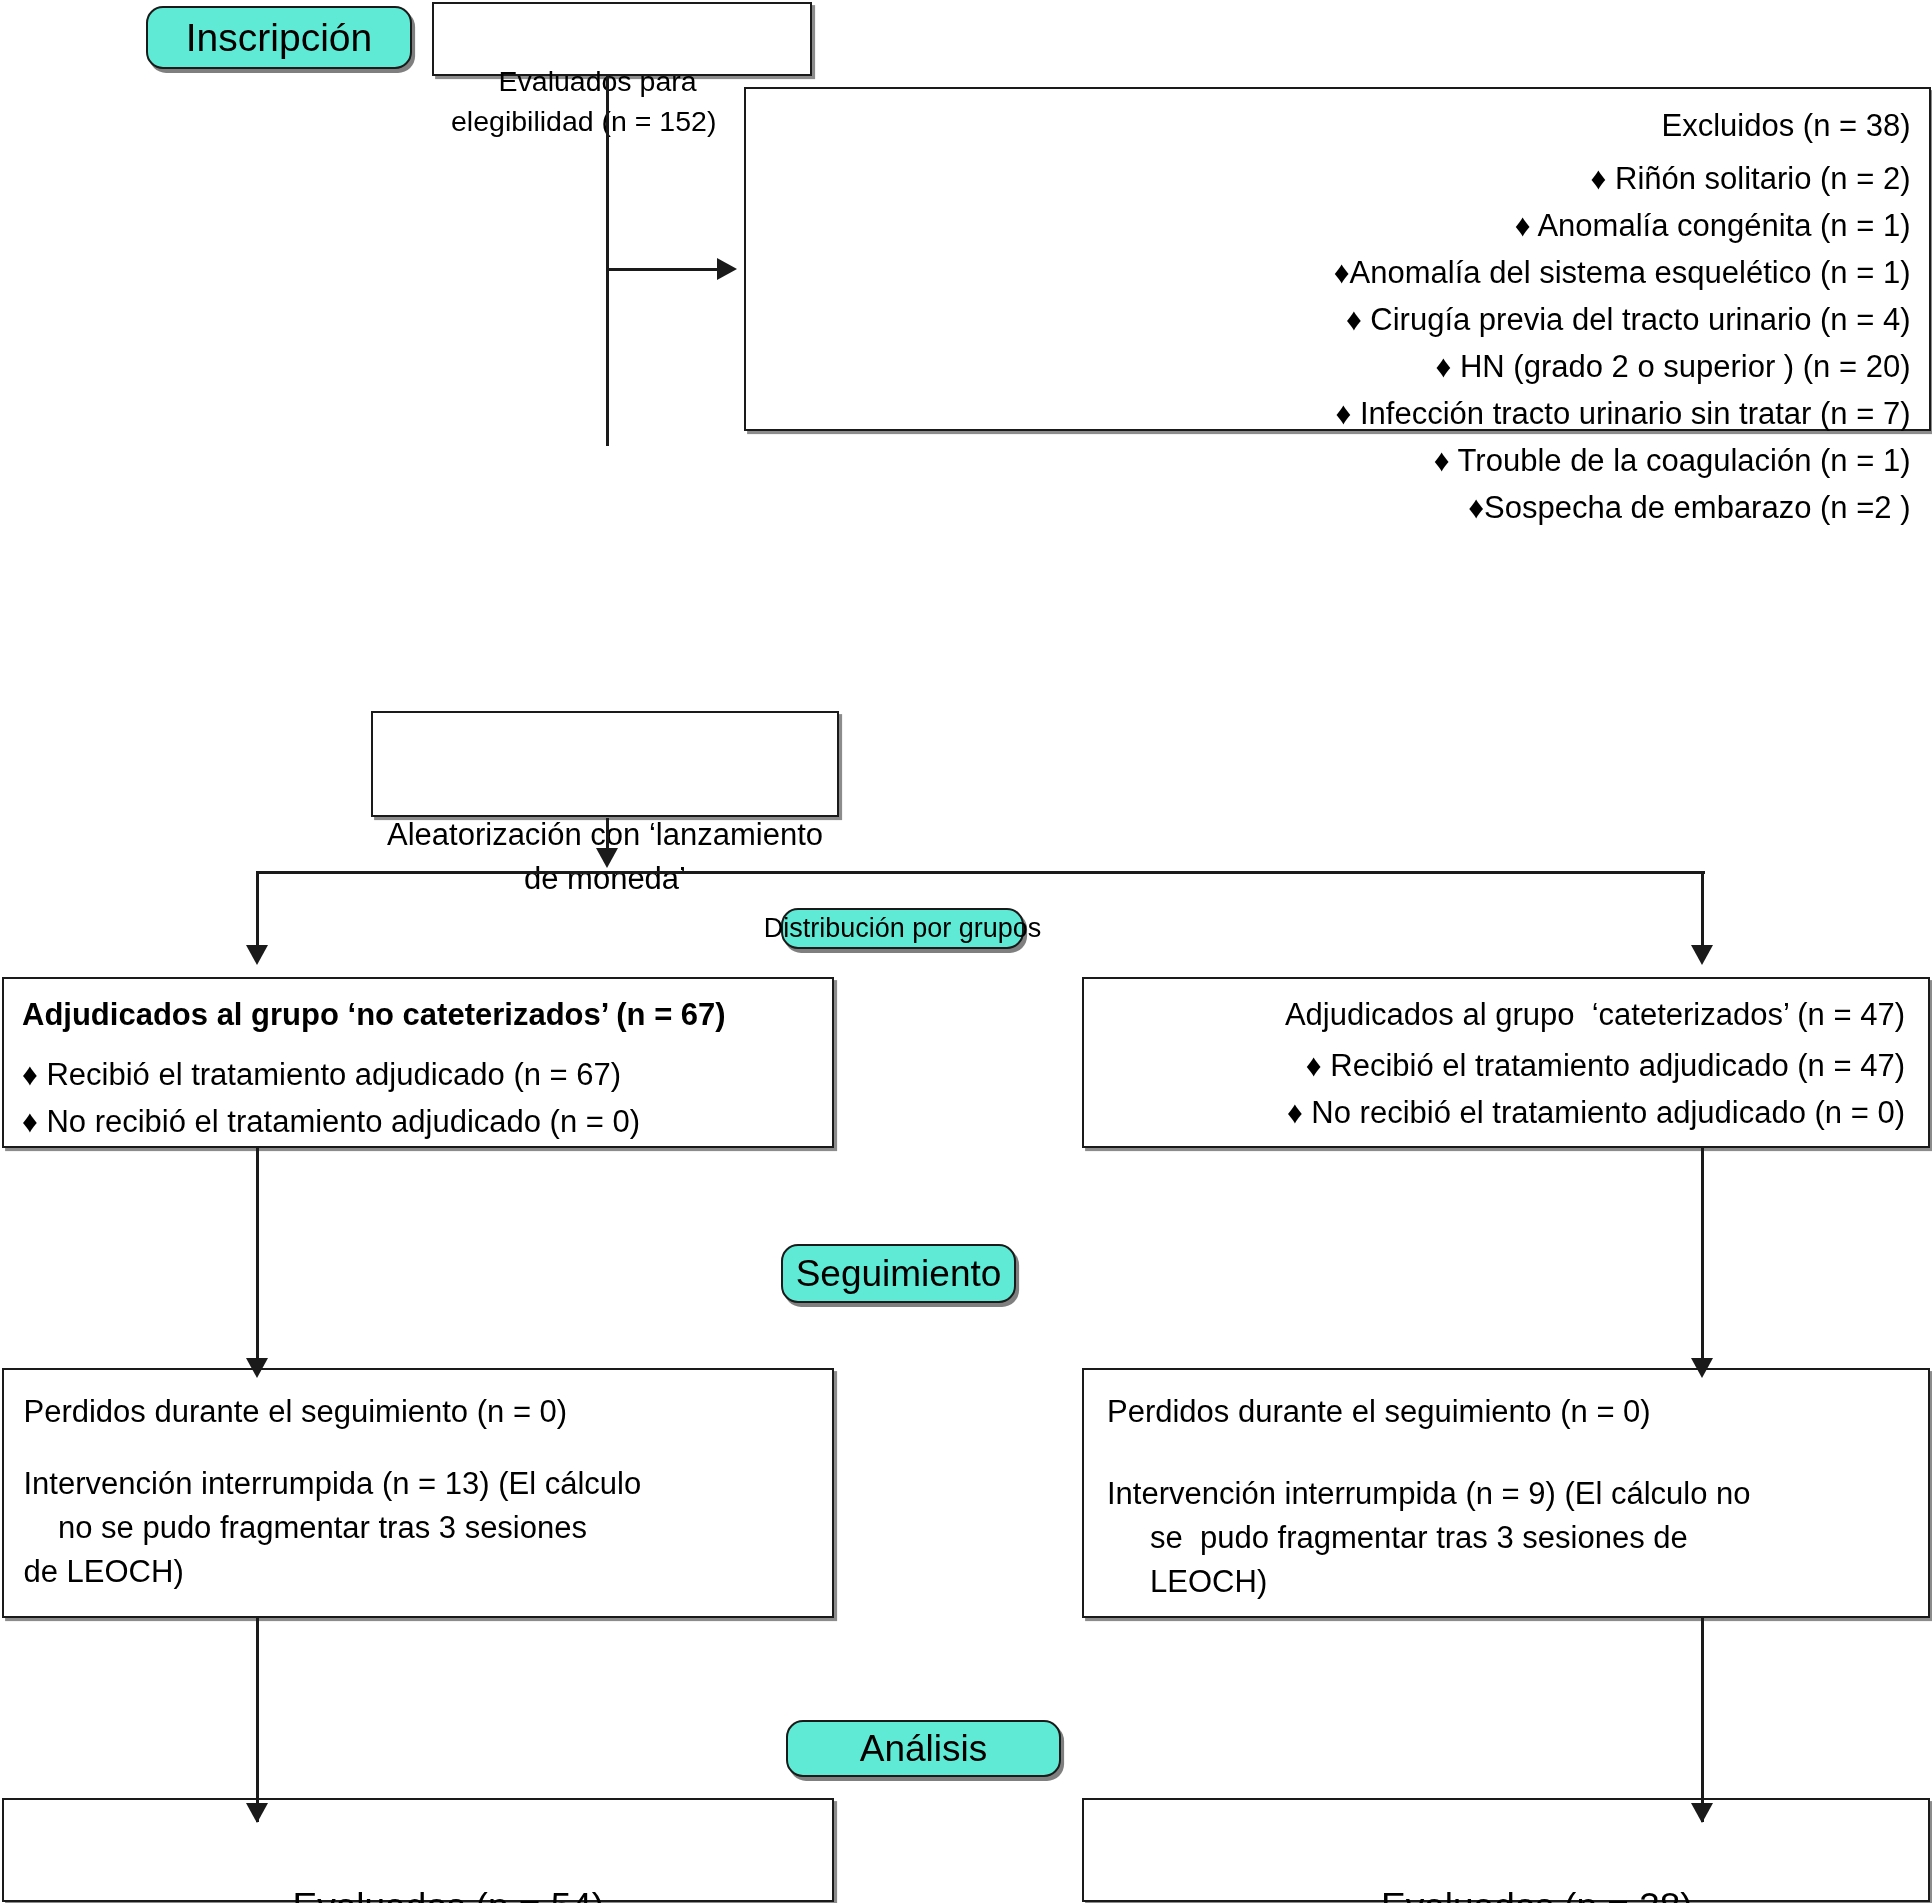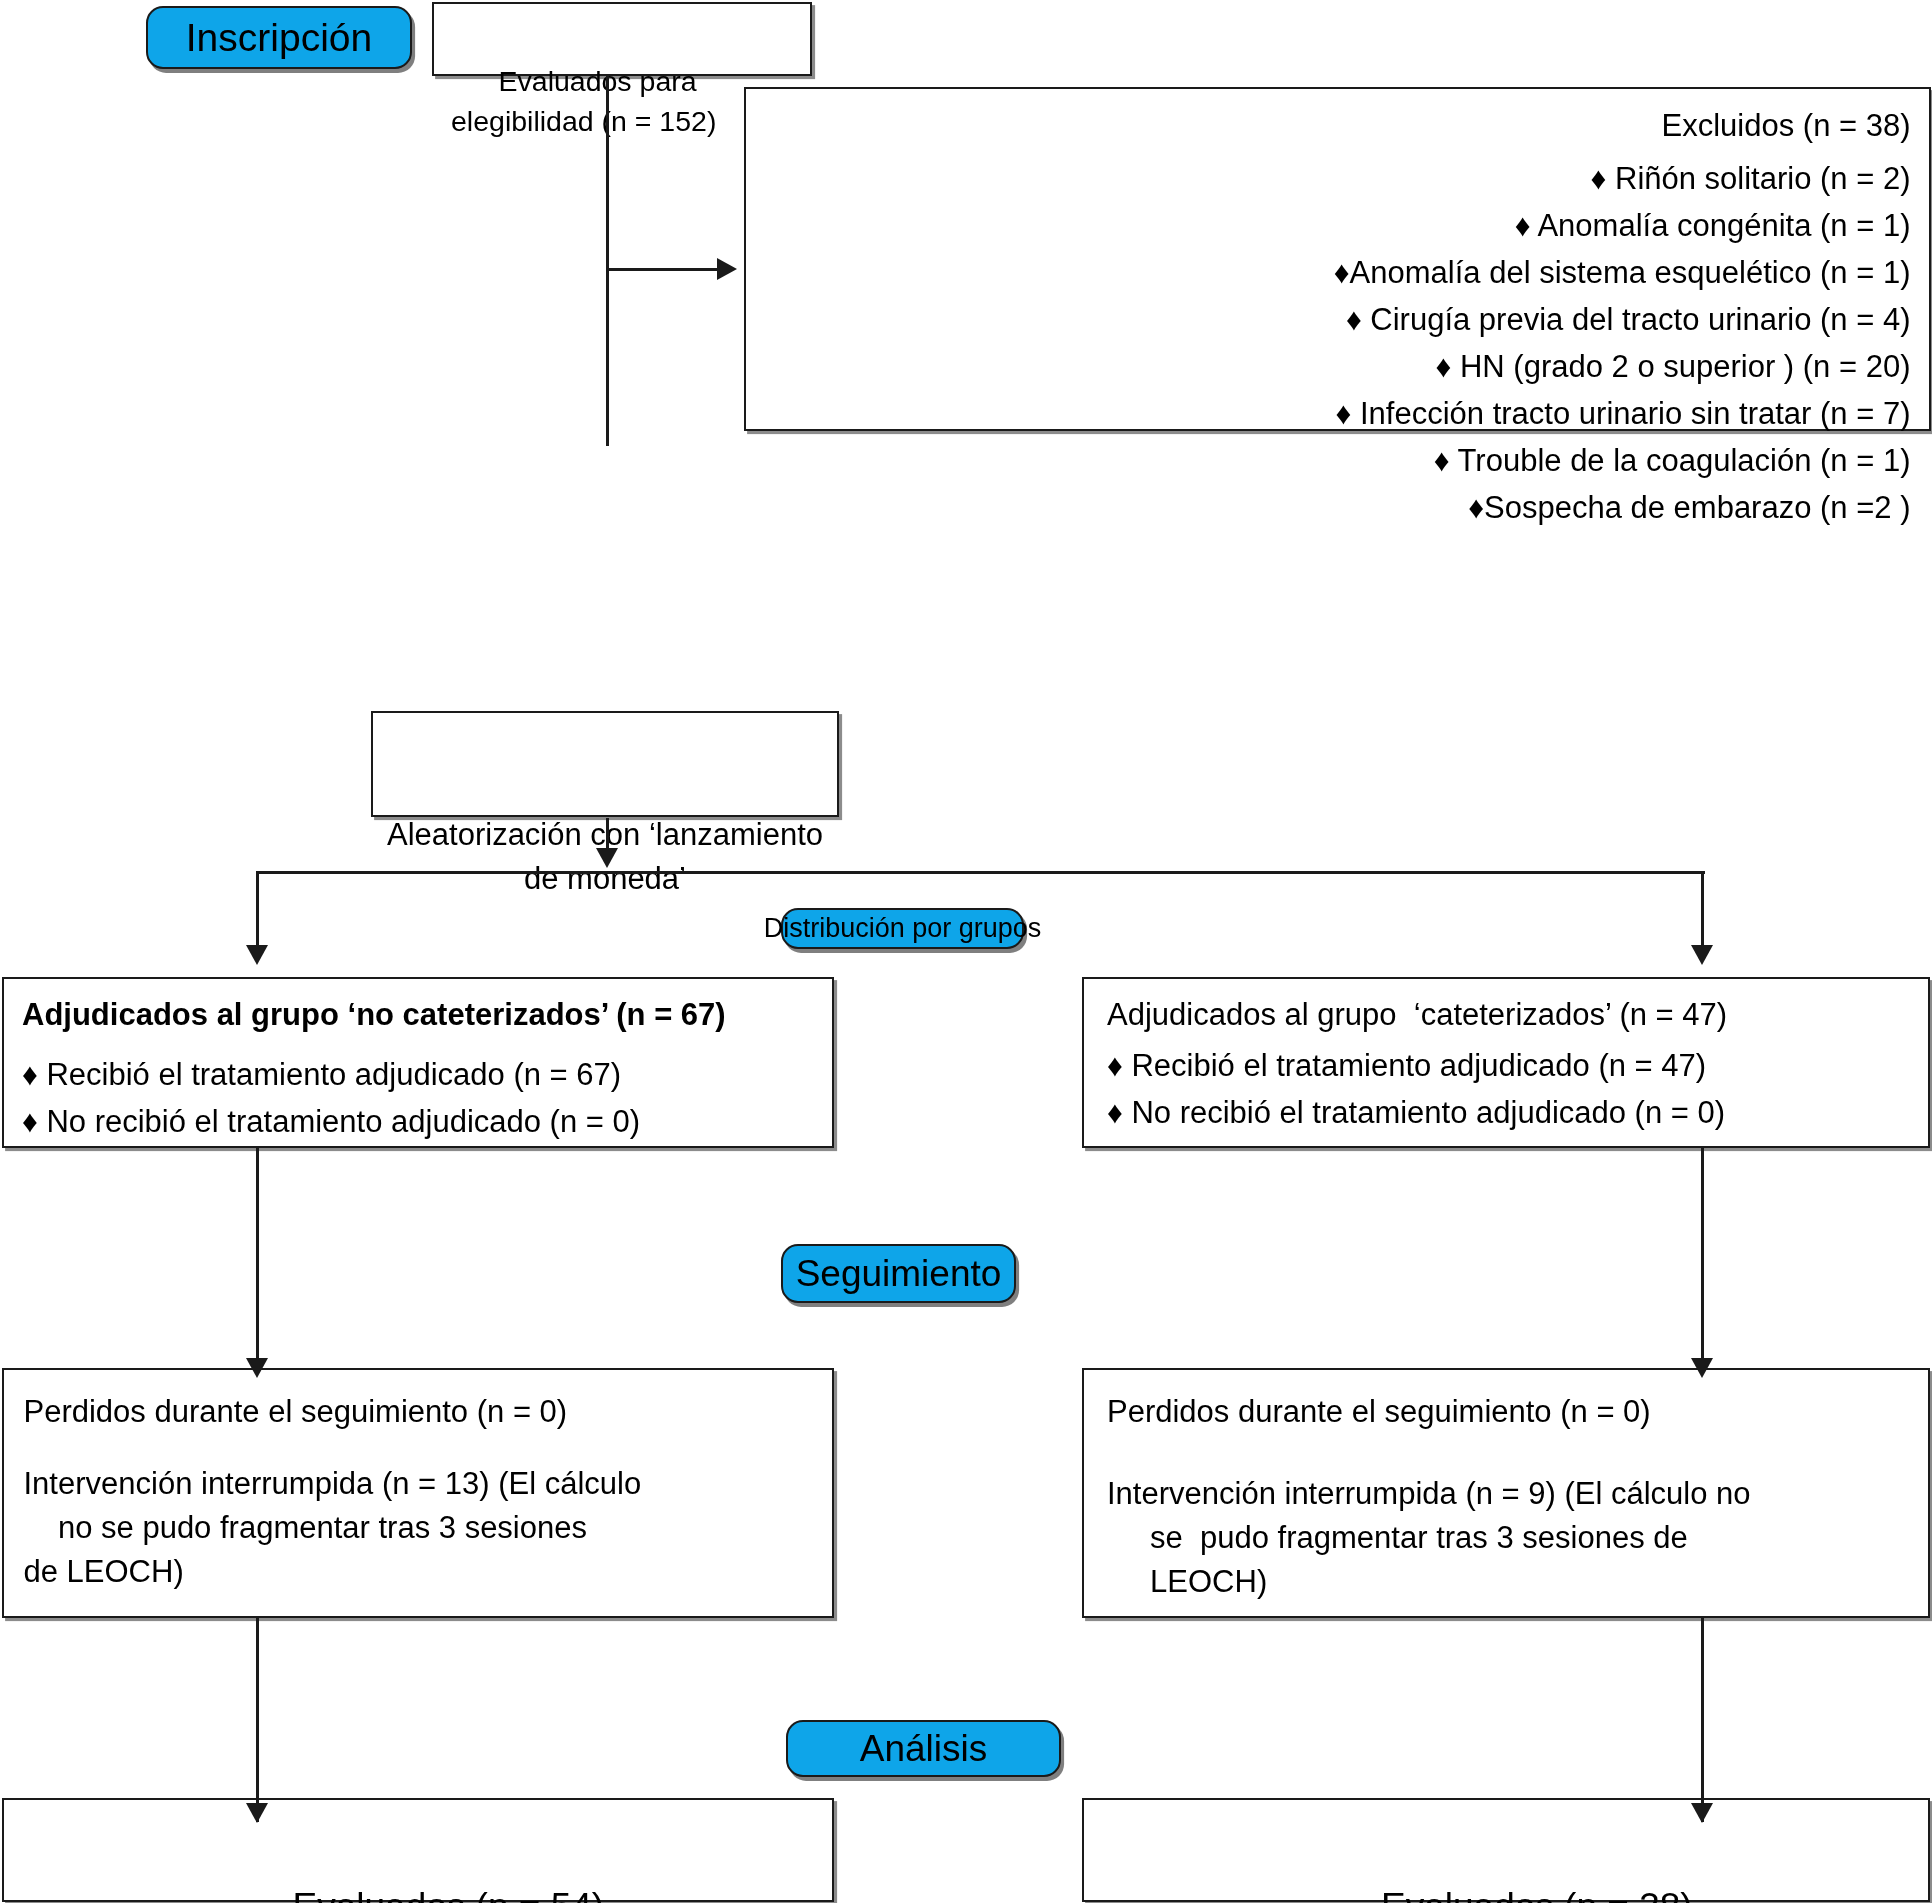--- a/index.html
+++ b/index.html
@@ -26,21 +26,21 @@
     box-shadow: 3.1px 3.1px 0 rgba(0,0,0,0.45);
   }
   .box-inner {
     padding: 10.8px 17px;
   }
 
   
   .stage {
     position: absolute;
     box-sizing: border-box;
-    background: #0ea5e9;
+    background: #5eead4;
     border: 2.3px solid #1a1a1a;
     border-radius: 17px;
     box-shadow: 3.1px 3.9px 0 rgba(0,0,0,0.5);
     display: flex;
     align-items: center;
     justify-content: center;
     z-index: 30;
   }
   .stage span {
     white-space: nowrap;
@@ -147,21 +147,21 @@
   </div>
 
   <div class="box" style="left:1.5px; top:977px; width:832px; height:171px;">
     <div class="box-inner" style="font-size:31px; padding:14px 18.5px;">
       <div class="t" style="margin-bottom:14px;font-weight:bold;">Adjudicados al grupo ‘no cateterizados’ (n = 67)</div>
       <span class="bullet-line">♦ Recibió el tratamiento adjudicado (n = 67)</span>
       <span class="bullet-line">♦ No recibió el tratamiento adjudicado (n = 0)</span>
     </div>
   </div>
 
-  <div class="box" style="left:1082px; top:977px; width:848px; height:171px;">
+  <div class="box" style="left:1082px; top:977px; width:848px; height:171px;text-align:right;">
     <div class="box-inner" style="font-size:31px; padding:14px 23px;">
       <div class="t" style="margin-bottom:4.6px;">Adjudicados al grupo  ‘cateterizados’ (n = 47)</div>
       <span class="bullet-line">♦ Recibió el tratamiento adjudicado (n = 47)</span>
       <span class="bullet-line">♦ No recibió el tratamiento adjudicado (n = 0)</span>
     </div>
   </div>
 
   <div class="vline" style="left:256px; top:1148px; height:216px;"></div>
   <div class="arrow-down" style="left:246px; top:1358px;"></div>
 

